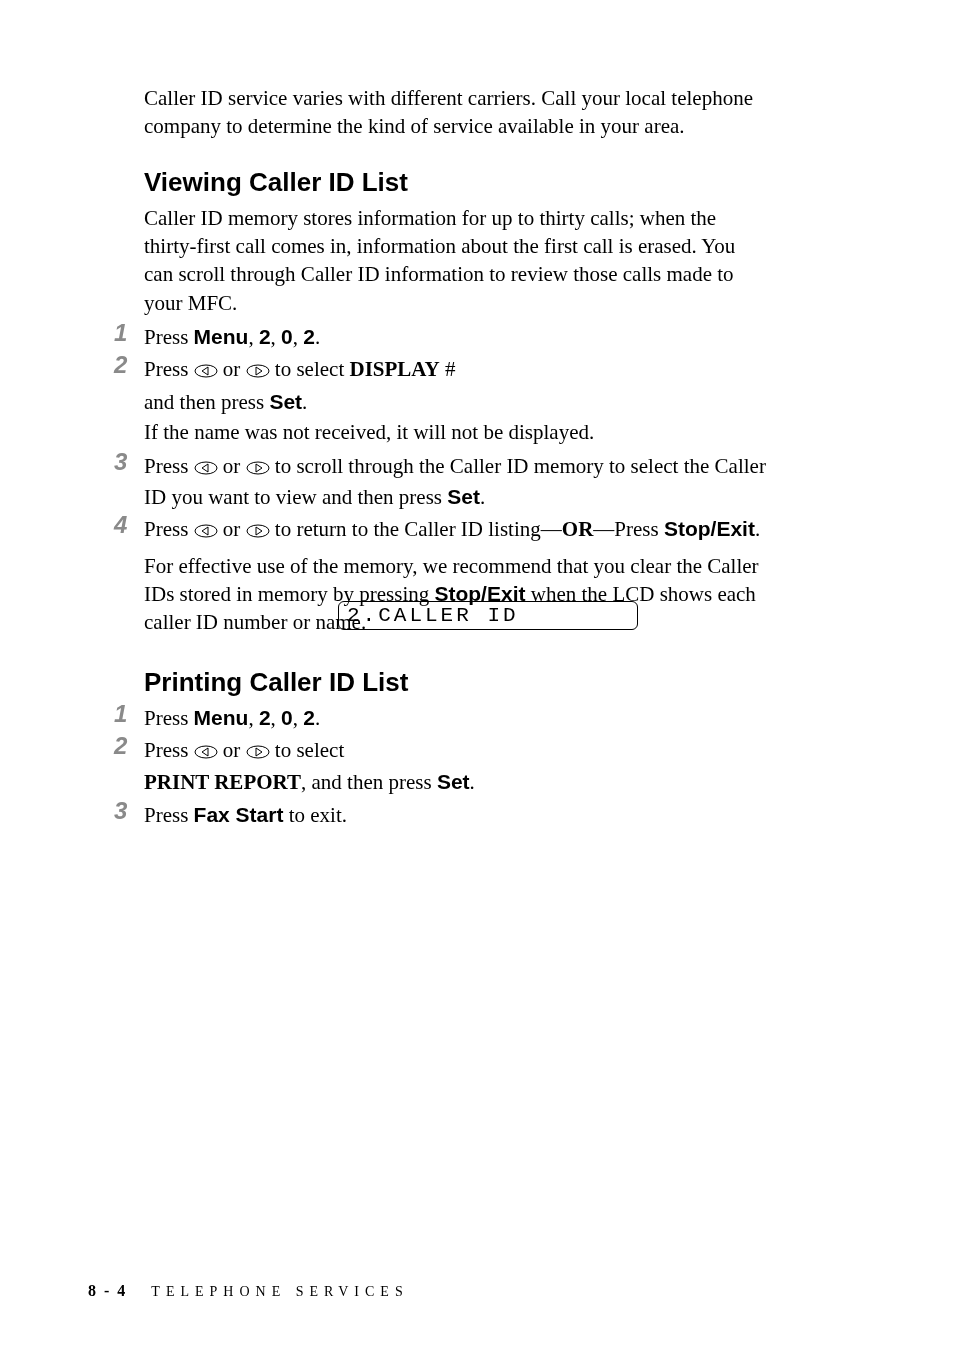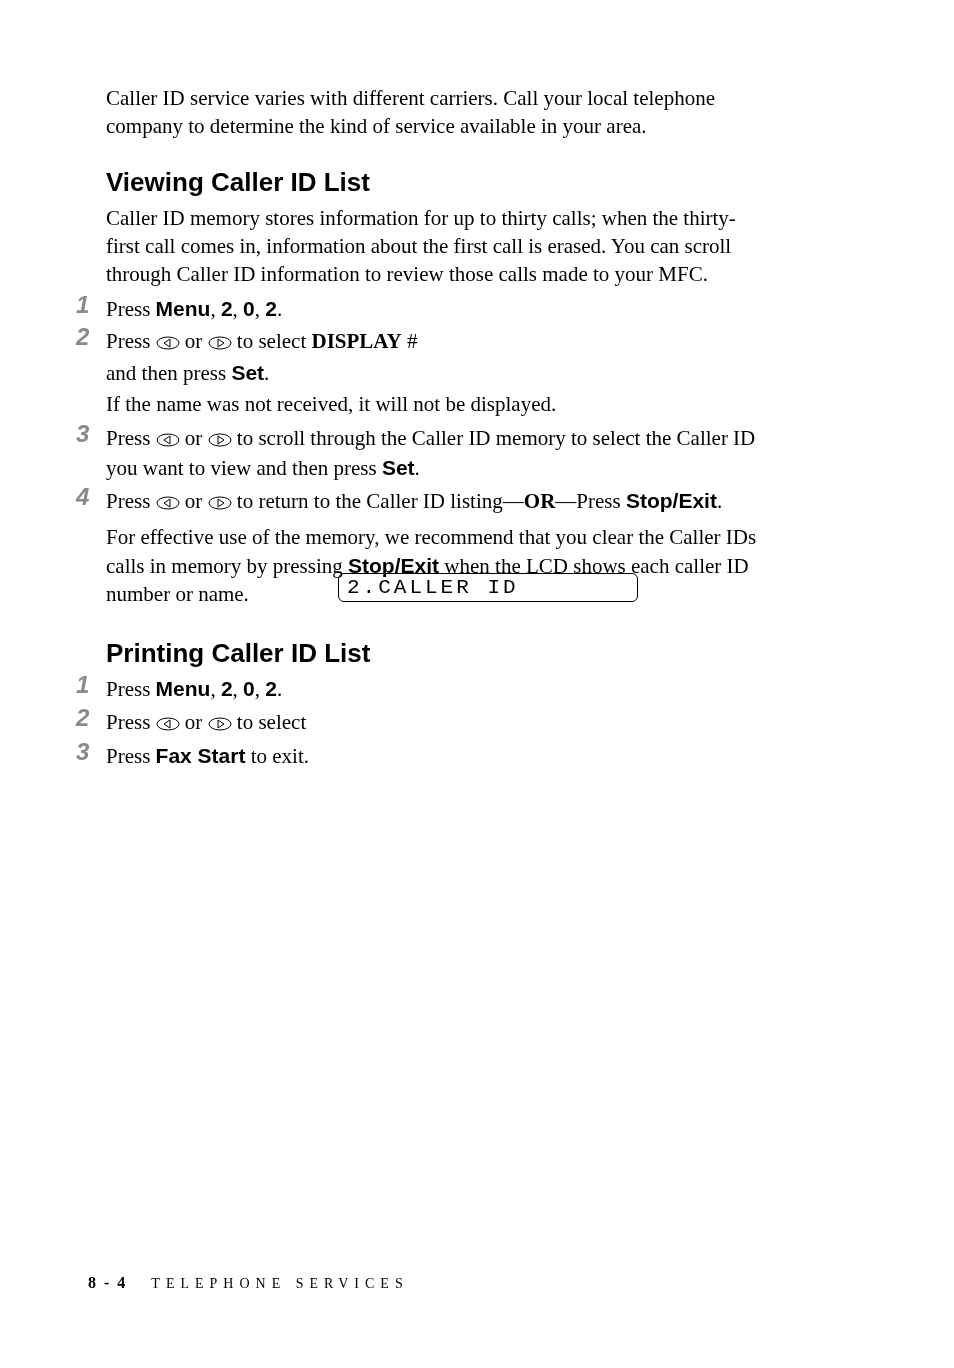--- a/index.html
+++ b/index.html
@@ -1,28 +1,28 @@
 <!DOCTYPE html>
 <html><head>
 <meta charset="utf-8">
 <style>
   * { box-sizing: border-box; margin: 0; padding: 0; }
   html, body { width: 954px; height: 1368px; background: #fff; font-family: "Times New Roman", Times, serif; color: #000; }
-  .page { position: relative; width: 856px; height: 1368px; padding: 84px 88px 60px 62px; }
+  .page { position: relative; width: 856px; height: 1368px; padding: 84px 88px 60px 100px; }
   .content { padding-left: 44px; }
   p { font-size: 21px; line-height: 1.35; margin-bottom: 6px; }
   .heading2 { font-family: Arial, Helvetica, sans-serif; font-weight: bold; font-size: 26px; margin-top: 26px; margin-bottom: 6px; }
   .bold-sans { font-family: Arial, Helvetica, sans-serif; font-weight: bold; }
   .step { position: relative; padding-left: 0; margin-top: 6px; }
   .step-num { position: absolute; left: -30px; top: -4px; font-family: Arial, Helvetica, sans-serif; font-weight: bold; font-style: italic; font-size: 24px; color: #8a8a8a; }
   .lcd { display: inline-block; border: 1.5px solid #000; border-radius: 6px; padding: 2px 8px 2px 8px; font-family: "Courier New", monospace; font-size: 21px; letter-spacing: 3px; white-space: pre; position: absolute; right: 130px; width: 300px; }
   .lcd1 { top: 278px; }
   .arrow-icon { display: inline-block; vertical-align: middle; }
   .arrow-icon svg { width: 24px; height: 14px; }
-  .footer { position: absolute; bottom: 76px; left: 88px; font-family: "Times New Roman", serif; font-size: 16px; text-align: center; }
+  .footer { position: absolute; bottom: 68px; left: 88px; font-family: "Times New Roman", serif; font-size: 16px; text-align: center; }
   .footer .page-num { font-weight: bold; letter-spacing: 2px; margin-right: 20px; }
   .footer .chap { letter-spacing: 6px; font-size: 14px; }
   .row-with-lcd { position: relative; }
   .step-block { margin-top: 4px; }
   .tight { margin-bottom: 2px; }
 </style>
 </head>
 <body>
 
 <div class="page">
@@ -81,21 +81,21 @@
               <ellipse cx="12" cy="7" rx="11" ry="6" fill="none" stroke="#000" stroke-width="1"></ellipse>
               <path d="M14 3 L8 7 L14 11 Z" fill="none" stroke="#000" stroke-width="1"></path>
             </svg></span><span> or </span><span class="arrow-icon"><svg viewBox="0 0 24 14">
               <ellipse cx="12" cy="7" rx="11" ry="6" fill="none" stroke="#000" stroke-width="1"></ellipse>
               <path d="M10 3 L16 7 L10 11 Z" fill="none" stroke="#000" stroke-width="1"></path>
             </svg></span><span> to return to the Caller ID listing—</span><b>OR</b><span>—Press </span><span class="bold-sans">Stop/Exit</span><span>.</span>
       </p>
     </div>
 
     <p>
-      <span>For effective use of the memory, we recommend that you clear the Caller IDs calls in memory by pressing </span><span class="bold-sans">Stop/Exit</span><span> when the LCD shows each caller ID number or name.</span>
+      <span>For effective use of the memory, we recommend that you clear the Caller IDs stored in memory by pressing </span><span class="bold-sans">Stop/Exit</span><span> when the LCD shows each caller ID number or name.</span>
     </p>
 
     <div class="heading2" style="margin-top:30px">Printing Caller ID List</div>
 
     <div class="row-with-lcd">
 
       <div class="step step-block">
         <span class="step-num">1</span>
         <p class="tight">
           <span>Press </span><span class="bold-sans">Menu</span><span>, </span><span class="bold-sans">2</span><span>, </span><span class="bold-sans">0</span><span>, </span><span class="bold-sans">2</span><span>.</span>
@@ -106,20 +106,23 @@
         <span class="step-num">2</span>
         <p class="tight">
           <span>Press </span><span class="arrow-icon"><svg viewBox="0 0 24 14">
                 <ellipse cx="12" cy="7" rx="11" ry="6" fill="none" stroke="#000" stroke-width="1"></ellipse>
                 <path d="M14 3 L8 7 L14 11 Z" fill="none" stroke="#000" stroke-width="1"></path>
               </svg></span><span> or </span><span class="arrow-icon"><svg viewBox="0 0 24 14">
                 <ellipse cx="12" cy="7" rx="11" ry="6" fill="none" stroke="#000" stroke-width="1"></ellipse>
                 <path d="M10 3 L16 7 L10 11 Z" fill="none" stroke="#000" stroke-width="1"></path>
               </svg></span><span> to select</span>
         </p>
+        <p class="tight">
+          <b>PRINT REPORT</b><span>, and then press </span><span class="bold-sans">Set</span><span>.</span>
+        </p>
       </div>
     </div>
 
     <div class="step step-block">
       <span class="step-num">3</span>
       <p>
         <span>Press </span><span class="bold-sans">Fax Start</span><span> to exit.</span>
       </p>
     </div>
 

